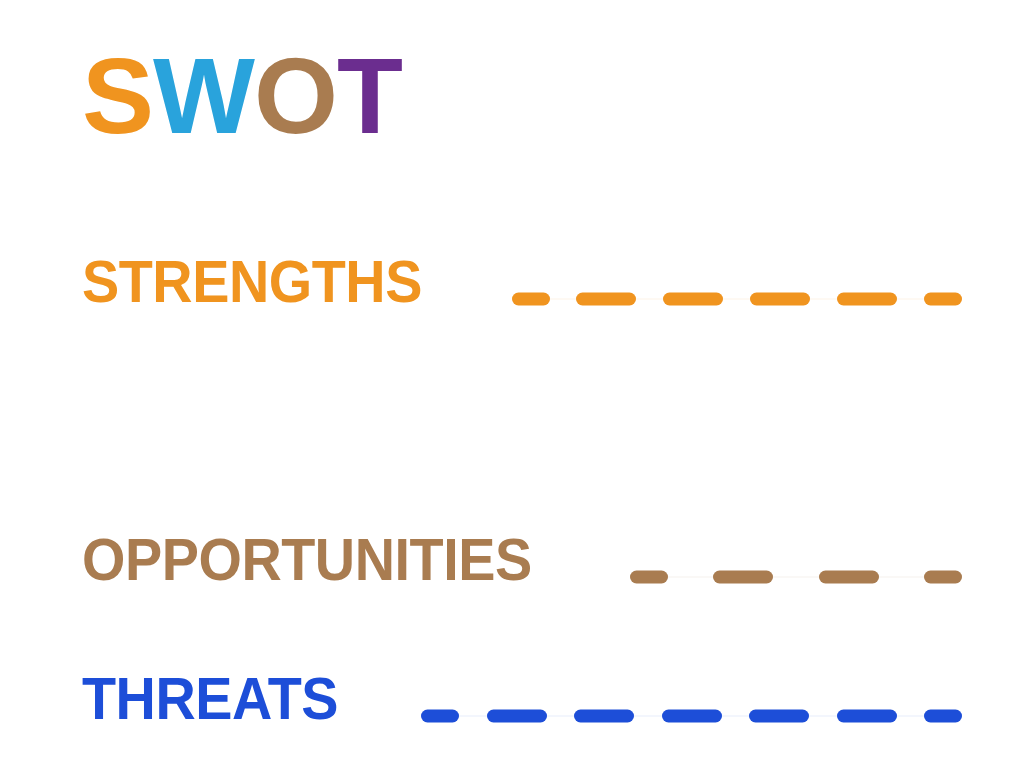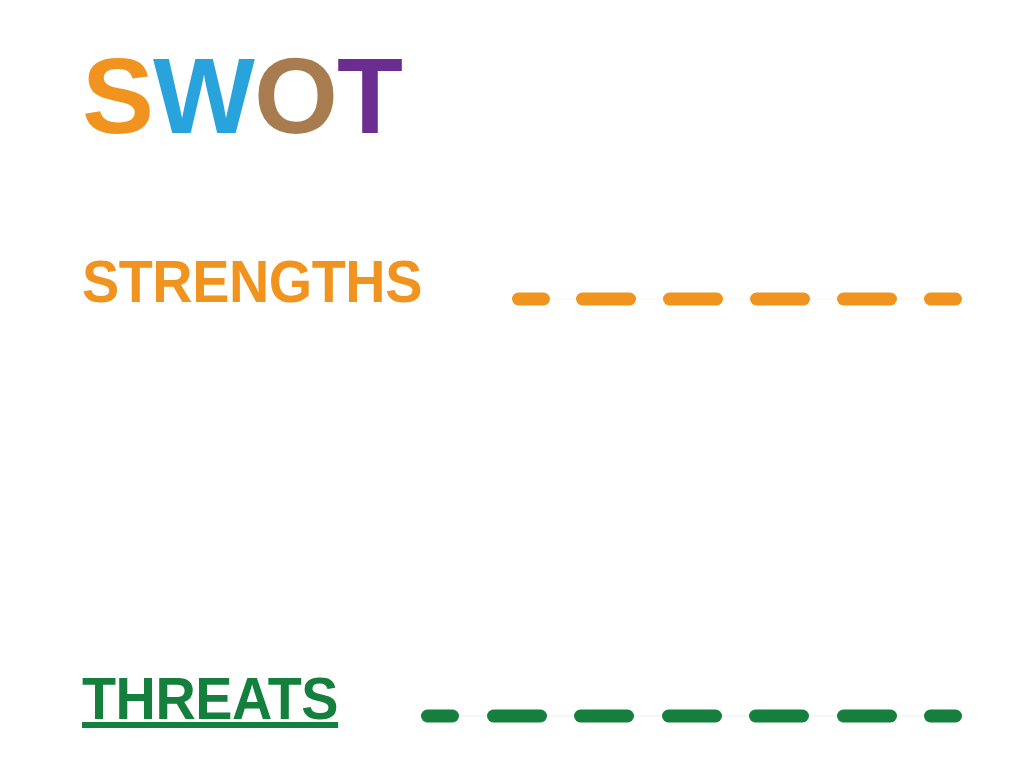--- a/index.html
+++ b/index.html
@@ -123,22 +123,33 @@
           <div class="dash" style="width: 60px;"></div>
           <div class="dash" style="width: 60px;"></div>
           <div class="dash" style="width: 60px;"></div>
           <div class="dash" style="width: 60px;"></div>
           <div class="dash" style="width: 38px;"></div>
         </div>
     </div>
   </div>
 
 
+  <div class="row row-opportunities" style="color: rgb(169, 124, 80);">
+    <div class="row-label">OPPORTUNITIES</div>
+    <div class="row-rule">
+      <div class="dashes">
+          <div class="dash" style="width: 38px;"></div>
+          <div class="dash" style="width: 60px;"></div>
+          <div class="dash" style="width: 60px;"></div>
+          <div class="dash" style="width: 38px;"></div>
+        </div>
+    </div>
+  </div>
 
-  <div class="row row-threats" style="color: #15803d; text-decoration: underline;">
+  <div class="row row-threats" style="color: #1d4ed8;">
     <div class="row-label">THREATS</div>
     <div class="row-rule">
       <div class="dashes">
           <div class="dash" style="width: 38px;"></div>
           <div class="dash" style="width: 60px;"></div>
           <div class="dash" style="width: 60px;"></div>
           <div class="dash" style="width: 60px;"></div>
           <div class="dash" style="width: 60px;"></div>
           <div class="dash" style="width: 60px;"></div>
           <div class="dash" style="width: 38px;"></div>

